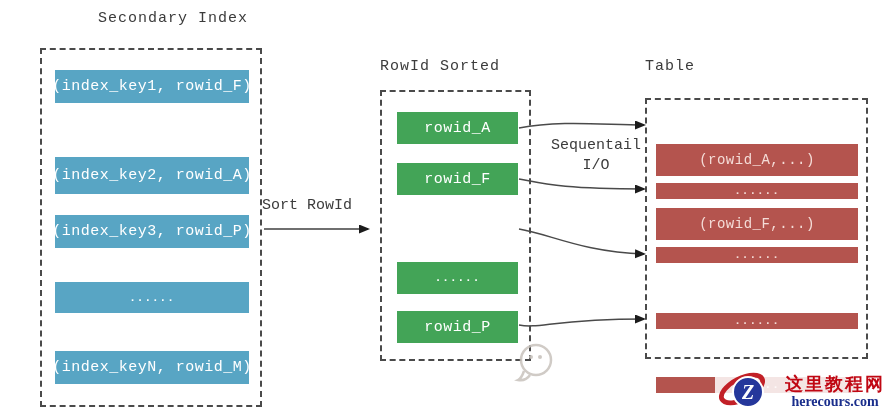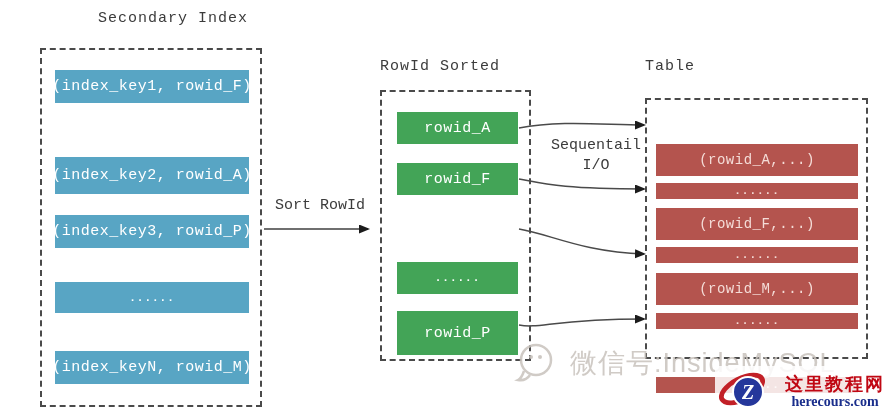--- a/index.html
+++ b/index.html
@@ -31,21 +31,21 @@
     font-size:15px;
     white-space:nowrap;
     letter-spacing:0.5px;
   }
   .box.blue{background:var(--blue,#58A5C4);color:#ffffff;}
   .box.green{background:var(--green,#43A457);color:#ffffff;}
   .box.red{background:var(--red,#B4544E);color:#F4DCD7;font-size:14px;margin-top:35px;}
   .box.dots{font-size:11px;font-weight:bold;letter-spacing:1px;}
   .flow-label{
     position:absolute;
-    text-align:center;
+    text-align:left;
     font-size:15px;
     color:#3c3c3c;
     white-space:nowrap;
   }
   .seq-label{
     position:absolute;
     text-align:center;
     font-size:15px;
     color:#3c3c3c;
     line-height:20px;
@@ -124,27 +124,26 @@
 
   <div class="box blue" style="left:55px;top:70px;width:194px;height:33px">(index_key1, rowid_F)</div>
   <div class="box blue" style="left:55px;top:157px;width:194px;height:37px">(index_key2, rowid_A)</div>
   <div class="box blue" style="left:55px;top:215px;width:194px;height:33px">(index_key3, rowid_P)</div>
   <div class="box blue dots" style="left:55px;top:282px;width:194px;height:31px">......</div>
   <div class="box blue" style="left:55px;top:351px;width:194px;height:33px">(index_keyN, rowid_M)</div>
 
   <div class="box green" style="left:397px;top:112px;width:121px;height:32px">rowid_A</div>
   <div class="box green" style="left:397px;top:163px;width:121px;height:32px">rowid_F</div>
   <div class="box green dots" style="left:397px;top:262px;width:121px;height:32px">......</div>
-  <div class="box green" style="left:397px;top:311px;width:121px;height:44px">rowid_P</div>
+  <div class="box green" style="left:397px;top:311px;width:121px;height:32px">rowid_P</div>
 
   <div class="box red" style="left:656px;top:109px;width:202px;height:32px">(rowid_A,...)</div>
   <div class="box red dots" style="left:656px;top:148px;width:202px;height:16px">......</div>
   <div class="box red" style="left:656px;top:173px;width:202px;height:32px">(rowid_F,...)</div>
   <div class="box red dots" style="left:656px;top:212px;width:202px;height:16px">......</div>
-  <div class="box red" style="left:656px;top:238px;width:202px;height:32px">(rowid_M,...)</div>
   <div class="box red dots" style="left:656px;top:278px;width:202px;height:16px">......</div>
   <div class="box red dots" style="left:656px;top:342px;width:202px;height:16px">......</div>
 
   <div class="flow-label" style="left:262px;top:197px;width:116px">Sort RowId</div>
   <div class="seq-label" style="left:540px;top:136px;width:112px">
     <div>Sequentail</div>
     <div>I/O</div>
   </div>
 
   <svg class="overlay" width="889" height="420" viewBox="0 0 889 420">
@@ -160,21 +159,20 @@
     <path d="M519,325 C540,329 554,319 644,319" stroke="#4a4a4a" stroke-width="1.5" fill="none" marker-end="url(#ah)"></path>
   </svg>
 
   <div class="watermark">
     <svg width="50" height="44" viewBox="0 0 50 44">
       <circle cx="24" cy="19" r="15" fill="none" stroke="rgba(200,194,188,0.85)" stroke-width="2.5"></circle>
       <circle cx="19" cy="16" r="2" fill="rgba(200,194,188,0.9)"></circle>
       <circle cx="28" cy="16" r="2" fill="rgba(200,194,188,0.9)"></circle>
       <path d="M12,30 C10,36 8,38 6,39 C12,40 16,37 18,34" fill="none" stroke="rgba(200,194,188,0.85)" stroke-width="2.5"></path>
     </svg>
-    <span>微信号:InsideMySQL</span>
   </div>
 
   <div class="logo">
     <div class="logo-mark">
       <div class="logo-swoosh"></div>
       <div class="logo-badge">Z</div>
     </div>
     <div class="logo-text">
       <span class="logo-brand">这里教程网</span>
       <span class="logo-domain">herecours.com</span>

